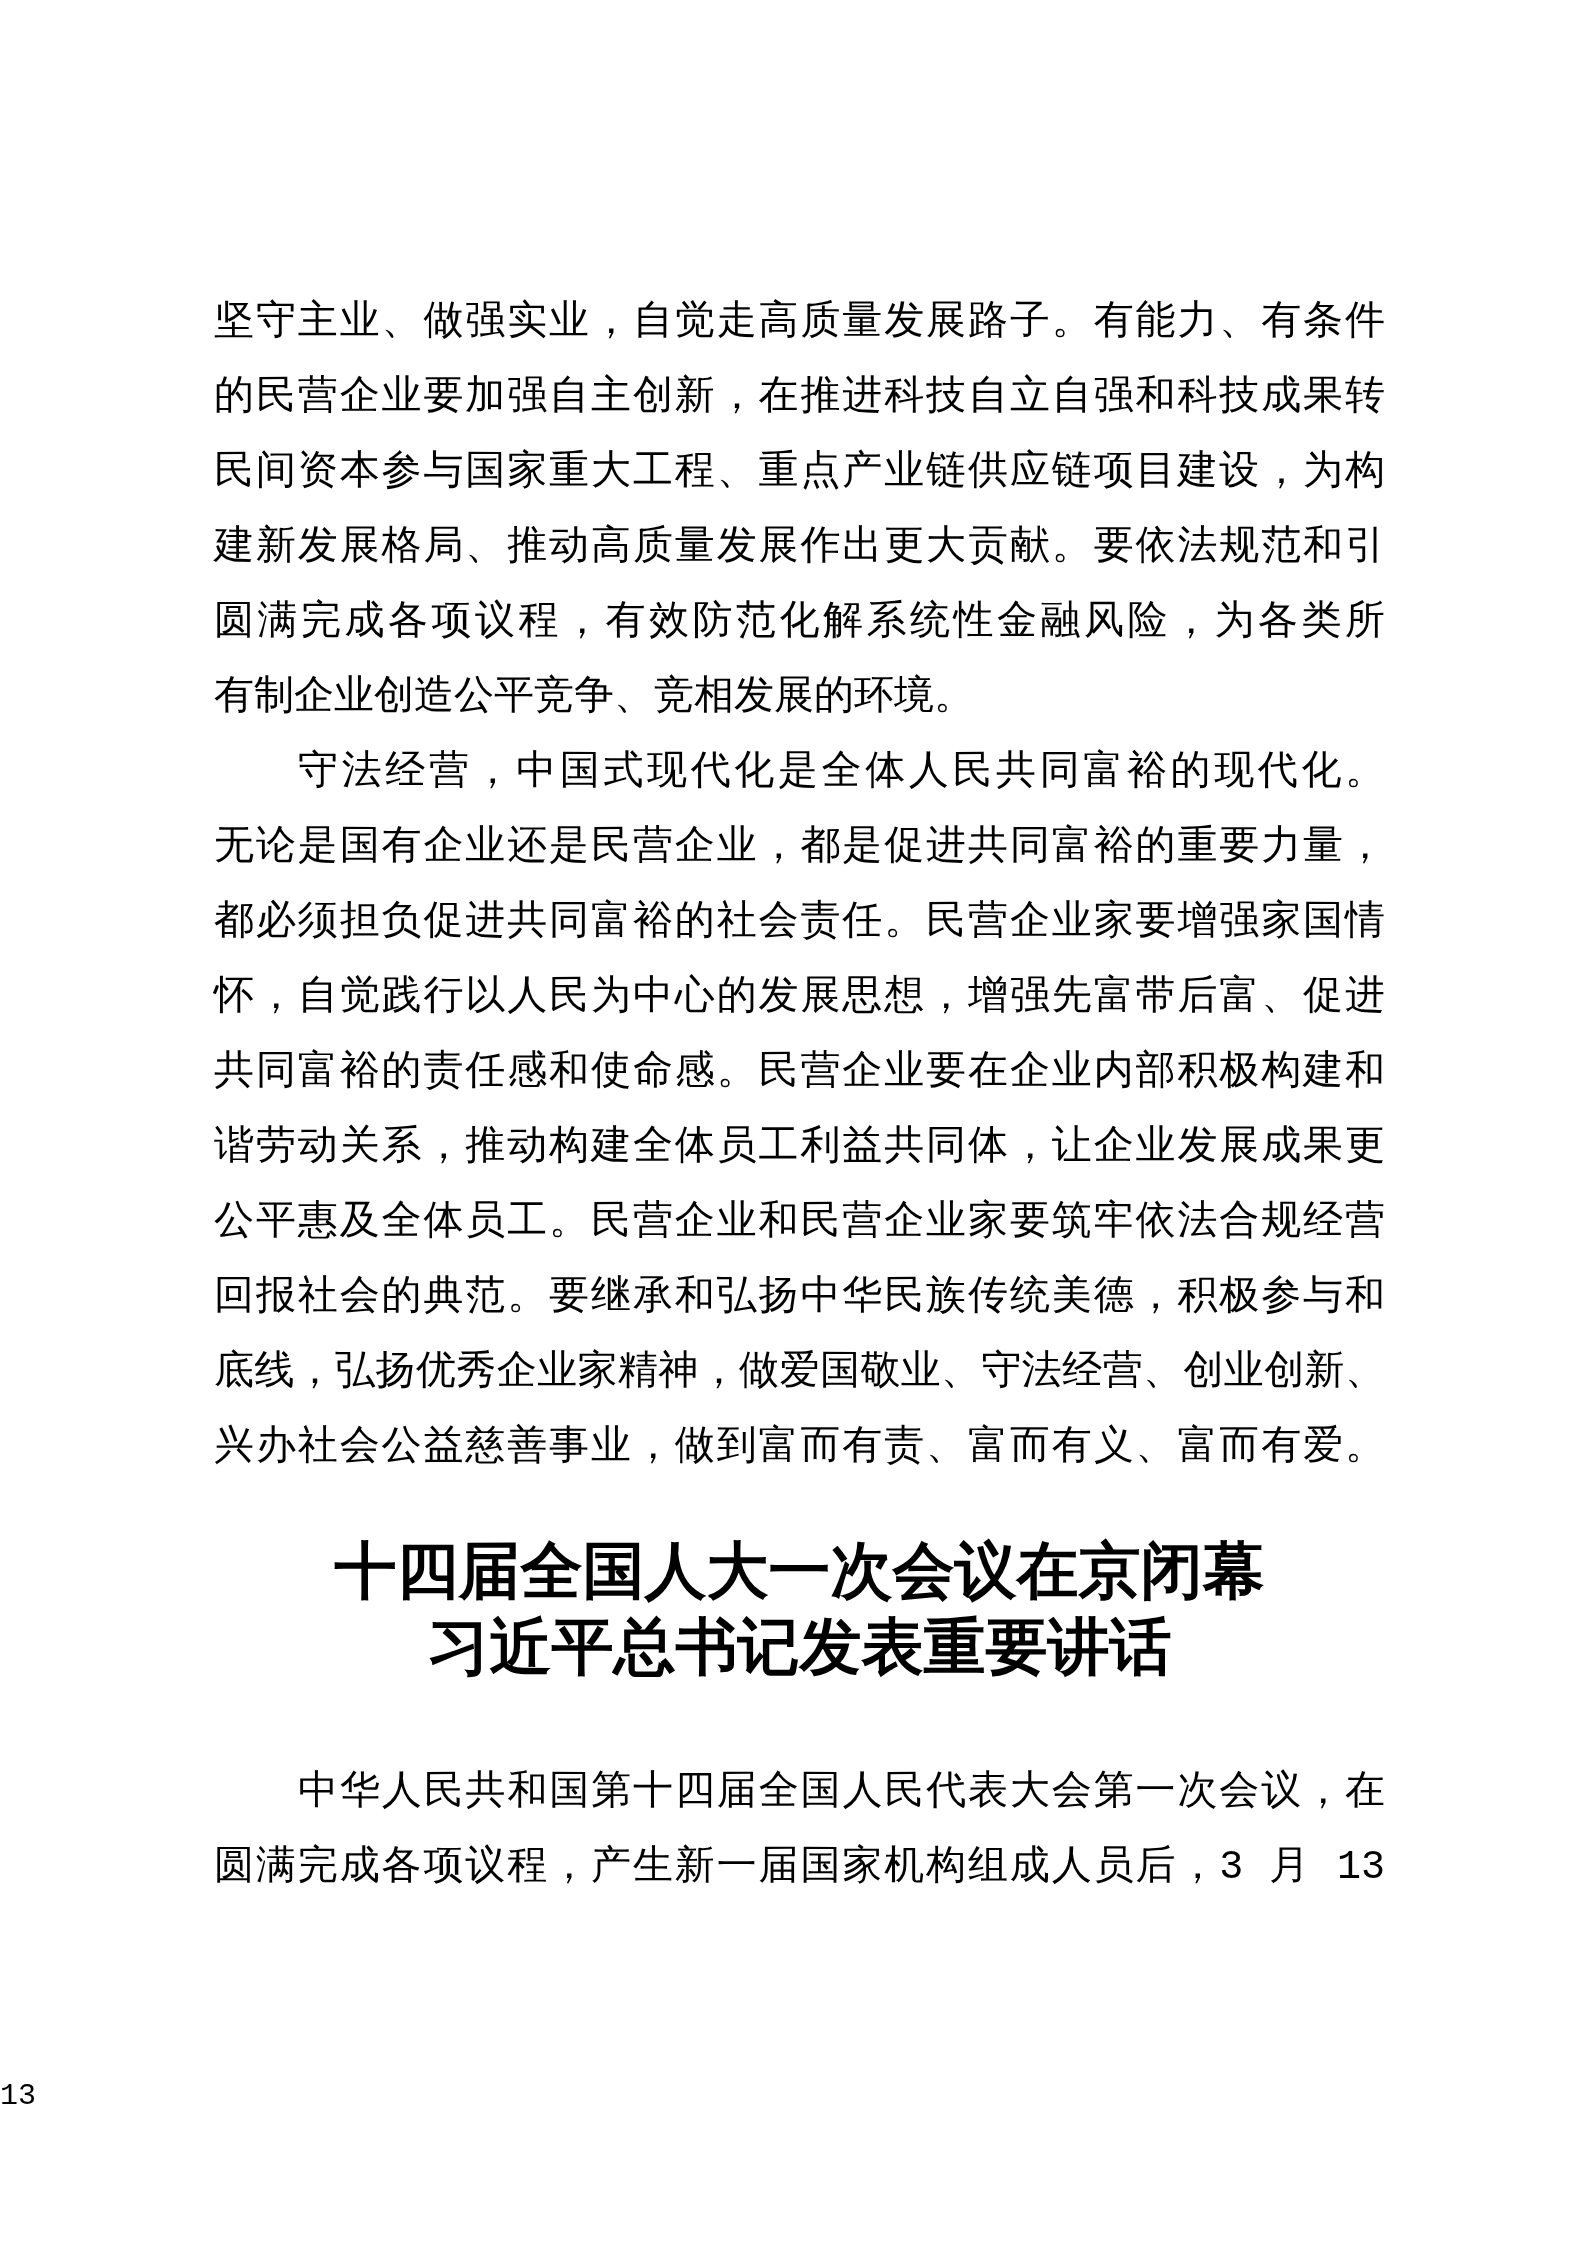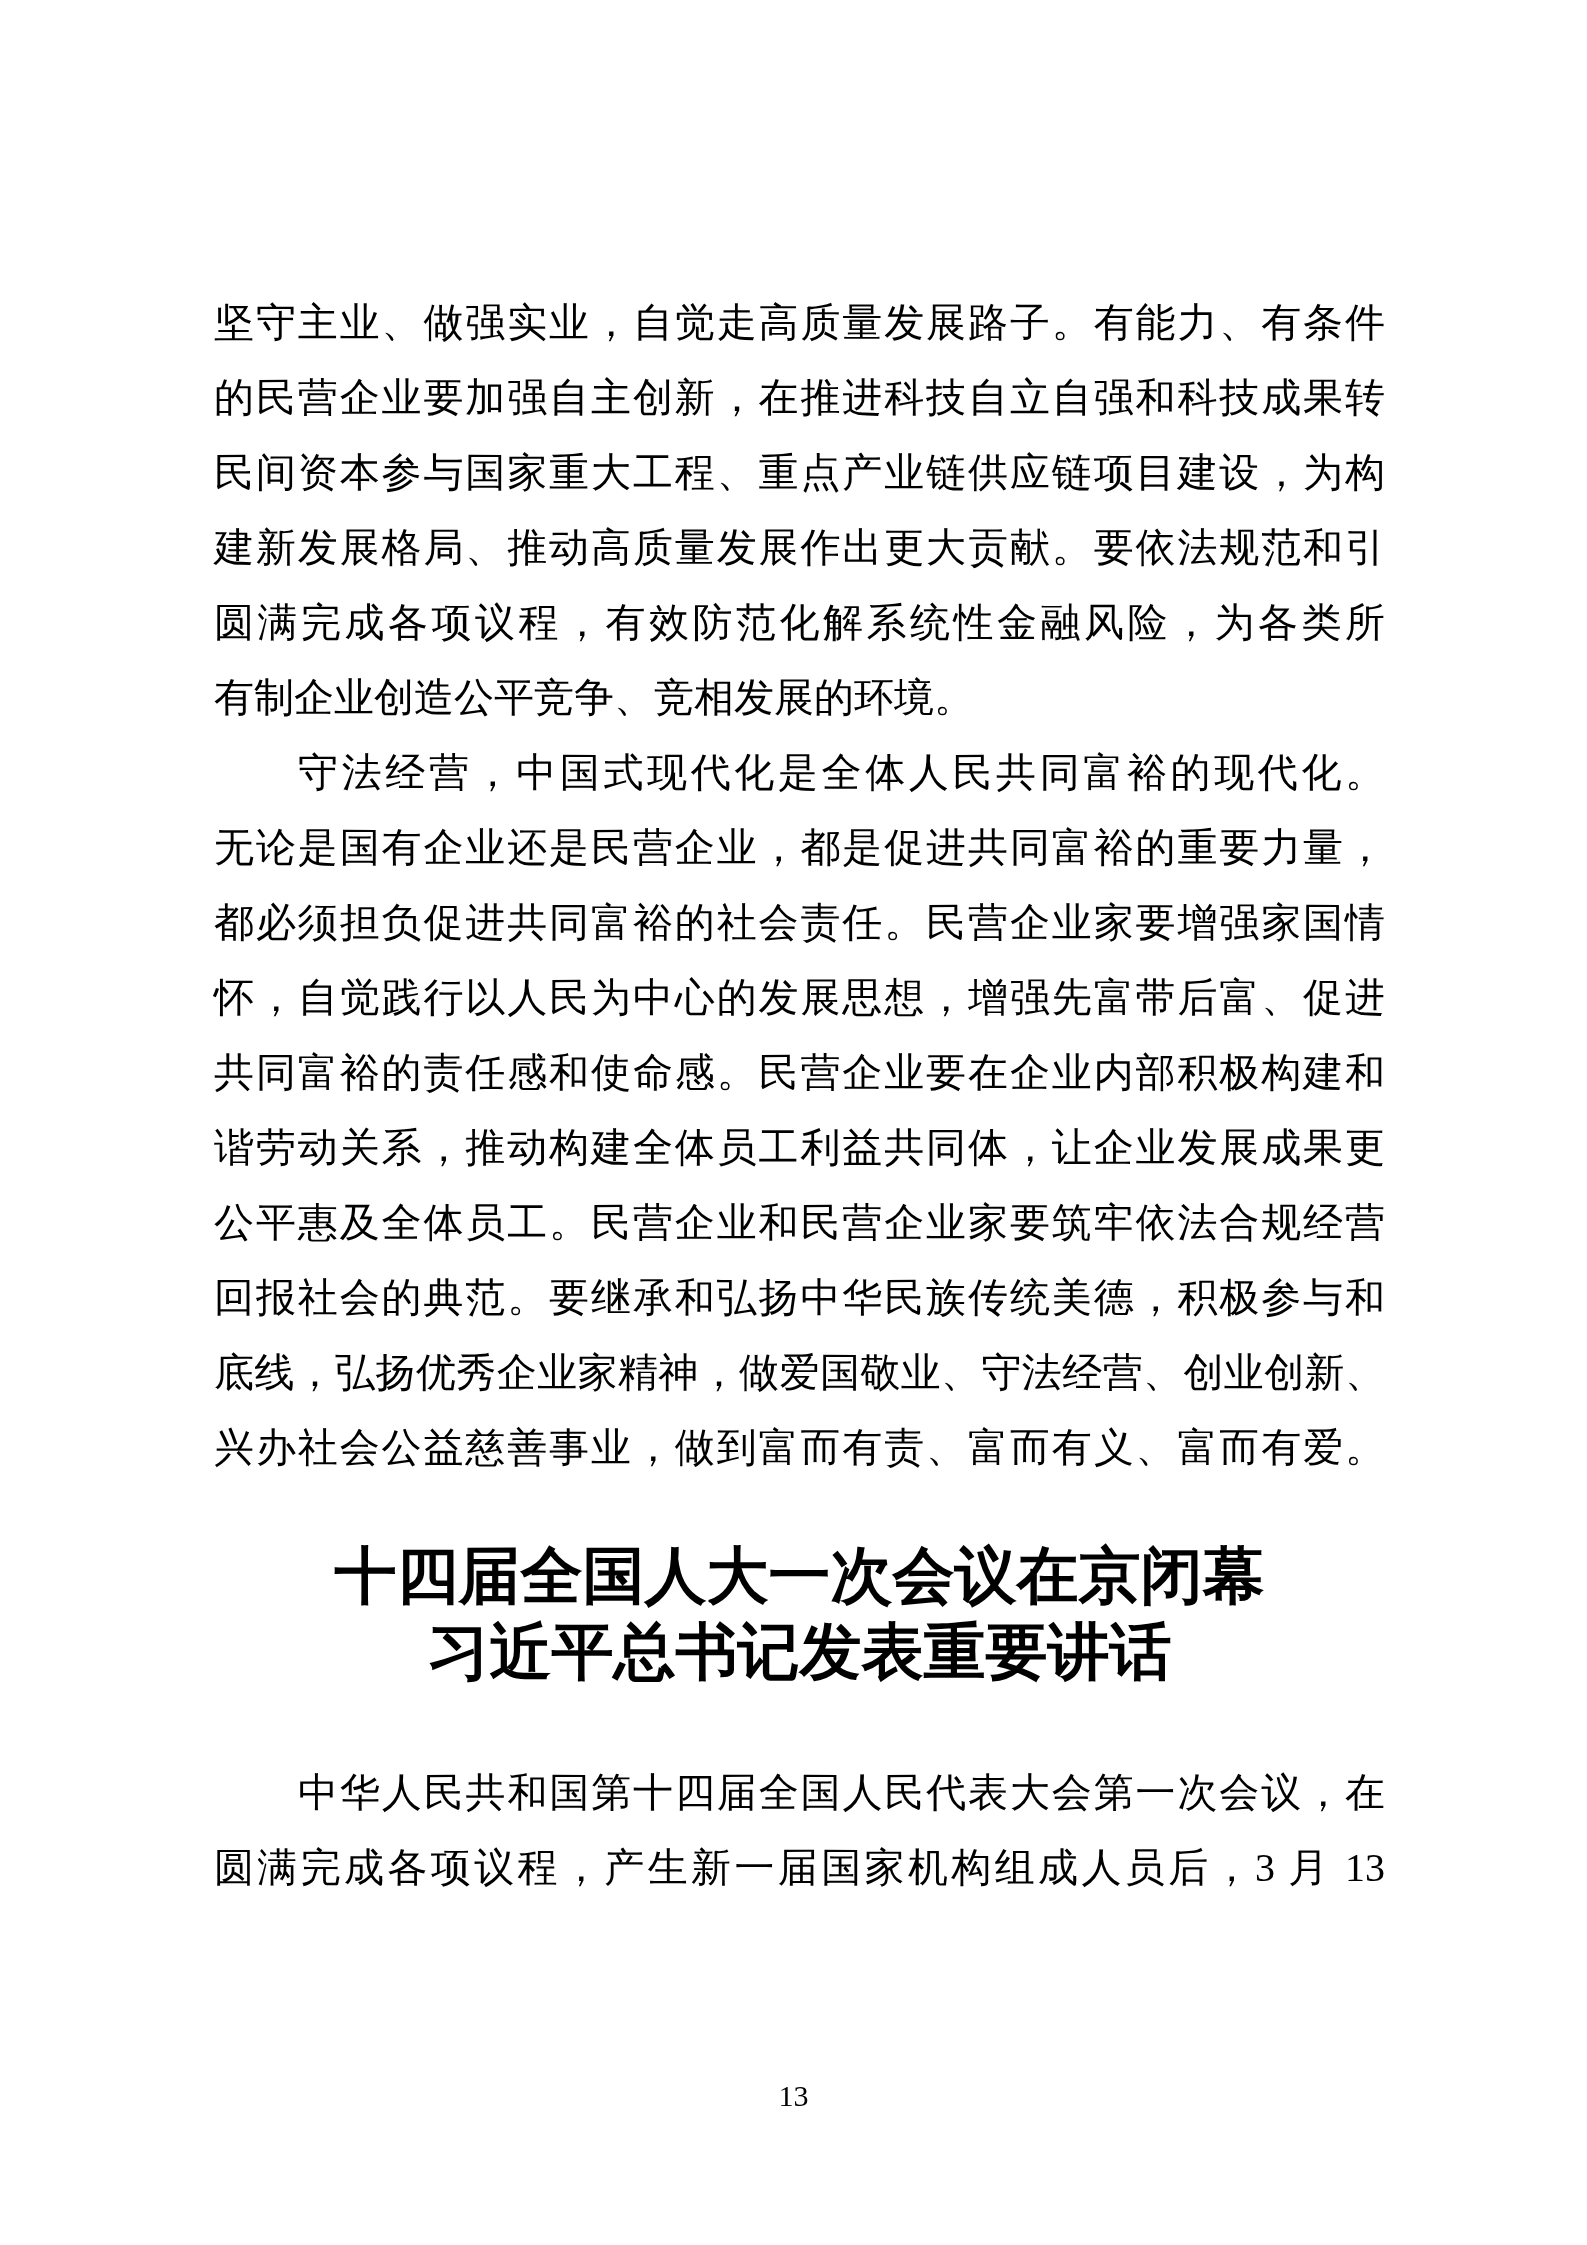--- a/index.html
+++ b/index.html
@@ -6,21 +6,21 @@
     margin: 0;
     padding: 0;
     background: #ffffff;
   }
   .page {
     position: relative;
     width: 1587px;
     height: 2245px;
     background: #ffffff;
     color: #000000;
-    font-family: Liberation Serif, serif;
+    font-family: Liberation Mono, monospace;
     overflow: hidden;
   }
   .text-column {
     position: absolute;
     left: 214px;
     top: 285px;
     width: 1171px;
   }
   .body-lines {
     font-size: 40px;
@@ -50,21 +50,21 @@
     text-indent: 0;
   }
   .para3 {
     margin-top: 65px;
   }
   .page-number {
     position: absolute;
     top: 2078px;
     left: 0;
     width: 100%;
-    text-align: center;
+    text-align: left;
     font-size: 30px;
     line-height: 36px;
     color: #000000;
   }
 </style>
 </head>
 <body>
 
 <div class="page">
   <div class="text-column">

